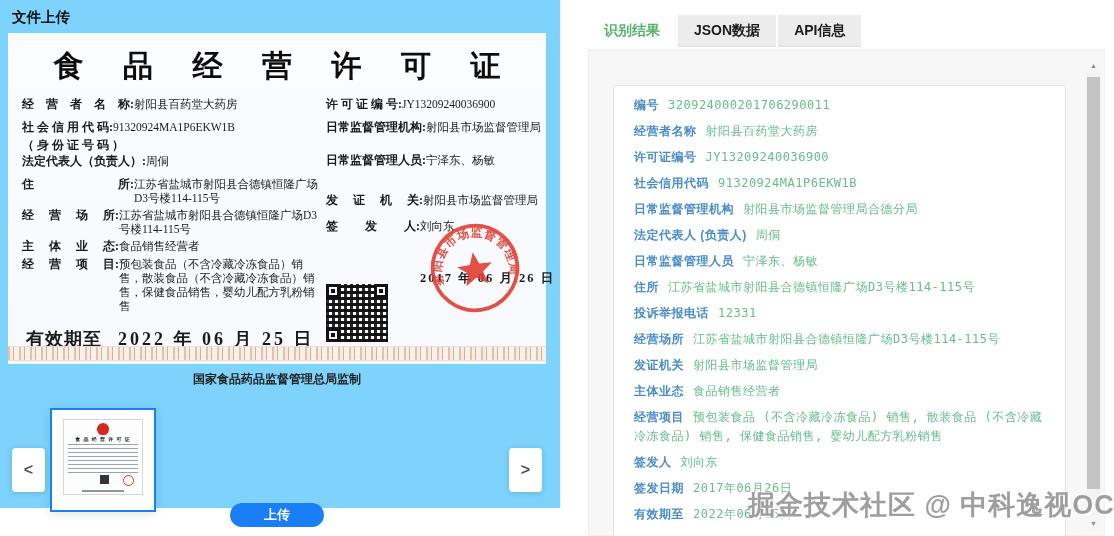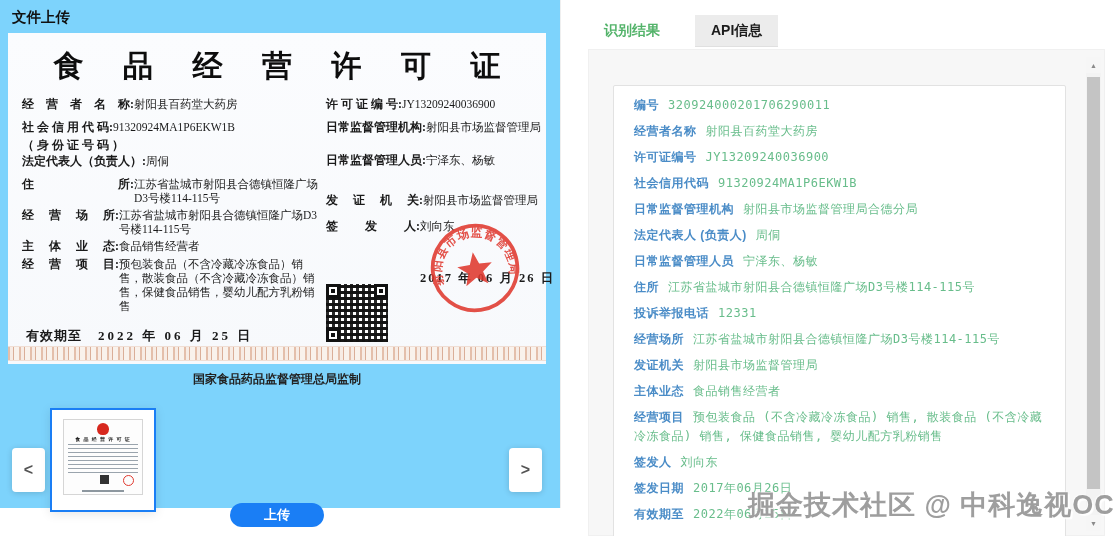--- a/index.html
+++ b/index.html
@@ -24,21 +24,21 @@
   .lic-left .lic-row:nth-child(5){margin-bottom:3px;}
   .lic-left .lic-row:nth-child(6){margin-bottom:3px;}
   .lic-left .lic-row:nth-child(7){margin-bottom:4px;}
   .lic-right .lic-row:nth-child(2){margin-bottom:19px;}
   .lic-right .lic-row:nth-child(3){margin-bottom:26px;}
   .lic-right .lic-row:nth-child(4){margin-bottom:12px;}
   .lic-right .lic-row:nth-child(5){margin-bottom:23px;}
   .lic-label{white-space:pre;font-weight:bold;flex:none;}
   .lic-value{flex:1;font-size:11.5px;}
   .lic-date{position:absolute;left:412px;top:237px;font-size:12.5px;font-weight:bold;letter-spacing:2px;white-space:nowrap;}
-  .valid-row{position:absolute;left:18px;top:294px;font-size:13px;font-weight:bold;letter-spacing:1px;text-align:right;}
+  .valid-row{position:absolute;left:18px;top:294px;font-size:18px;font-weight:bold;letter-spacing:1px;text-align:right;}
   .valid-row .vv{margin-left:16px;letter-spacing:3px;}
 
   .qr{position:absolute;left:318px;top:251px;width:62px;height:58px;
       background:repeating-linear-gradient(90deg,rgba(17,17,17,.9) 0 3px,transparent 3px 6px),
                  repeating-linear-gradient(0deg,#161616 0 3px,#fff 3px 6px);}
   .qr .f{position:absolute;width:8px;height:8px;border:3px solid #111;background:#fff;}
   .qr .f em{display:block;width:4px;height:4px;background:#111;margin:2px;}
   .qr .f1{left:0;top:0;} .qr .f2{right:0;top:0;} .qr .f3{left:0;bottom:0;}
 
   .seal{position:absolute;left:420px;top:188px;width:94px;height:94px;opacity:.88;transform:rotate(-8deg);}
@@ -65,21 +65,21 @@
   .t-qr{position:absolute;left:32px;top:0;width:9px;height:9px;background:#333;}
   .t-seal{position:absolute;right:4px;top:0;width:9px;height:9px;border:1px solid #e0392f;border-radius:50%;}
   .t-caption{height:2px;margin:3px 18px 0;background:#8d979f;}
 
   .upload-btn{position:absolute;left:230px;top:503px;width:94px;height:24px;border:none;border-radius:13px;
               background:#1a7ef5;color:#fff;font-size:13px;font-weight:bold;cursor:pointer;
               display:flex;align-items:center;justify-content:center;font-family:inherit;}
 
   
   .right-panel{position:absolute;left:562px;top:0;right:0;bottom:0;background:#fff;}
-  .tabs{position:absolute;left:26px;top:15px;display:flex;gap:19px;}
+  .tabs{position:absolute;left:26px;top:15px;display:flex;gap:2px;}
   .tab{padding:7px 16px 6px;font-size:14px;font-weight:bold;color:#1c1c1c;background:#ececec;
        border-bottom:1px solid #e0e0e0;cursor:pointer;}
   .tab.active{background:#fff;color:#53b36a;border-bottom-color:transparent;}
   .results-panel{position:absolute;left:26px;right:9px;top:49px;bottom:0;background:#f7f7f7;border:1px solid #f0f0f0;}
   .results-card{margin:35px 38px 0 24px;background:#fff;border:1px solid #e2e2e2;border-radius:2px;
                 padding:10px 14px 16px;min-height:430px;}
   .r-row{margin:0 0 7px 6px;font-size:12px;line-height:19px;}
   .r-label{font-weight:bold;color:#4a8cc7;letter-spacing:.5px;margin-right:9px;}
   .r-value{color:#68bd8b;font-family:"DejaVu Sans Mono","Liberation Mono",monospace;letter-spacing:.5px;}
 
@@ -235,20 +235,23 @@
     <button class="upload-btn">上传</button>
   </section>
 
   <section class="right-panel">
     <div class="tabs">
 
         <div class="tab active">
           <span>识别结果</span>
         </div>
 
+        <div class="tab">
+          <span>JSON数据</span>
+        </div>
 
         <div class="tab">
           <span>API信息</span>
         </div>
 
     </div>
 
     <div class="results-panel">
       <div class="results-card">
 

